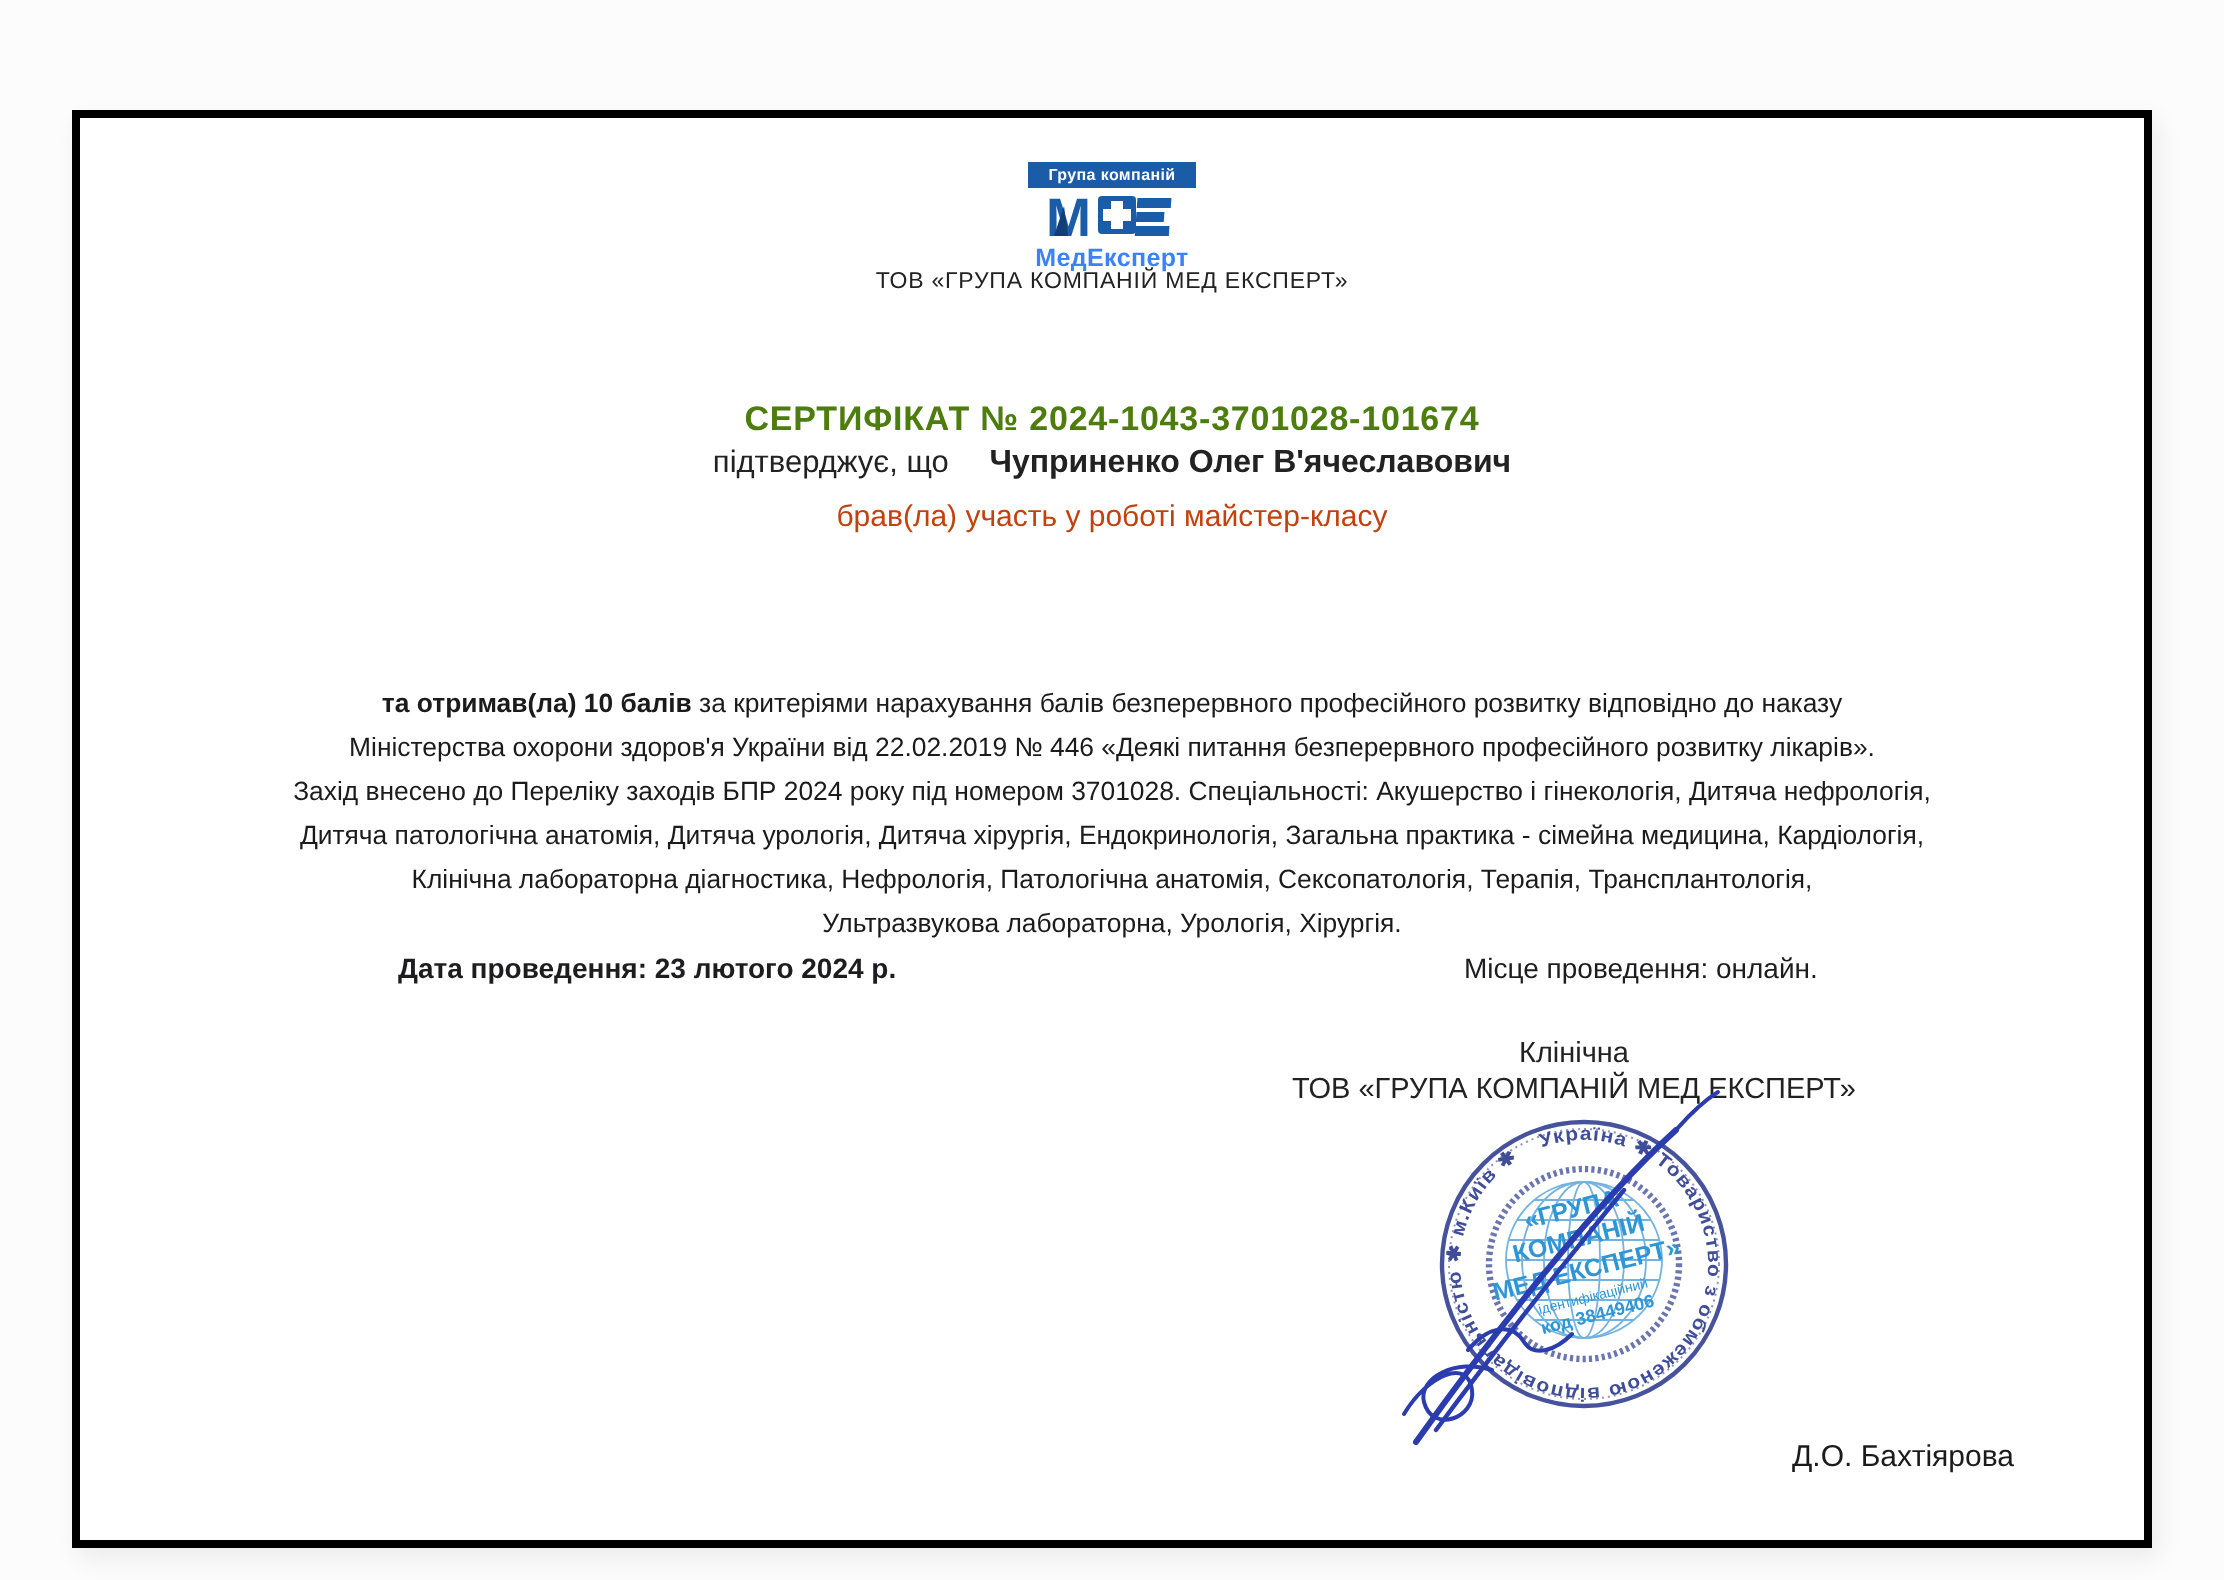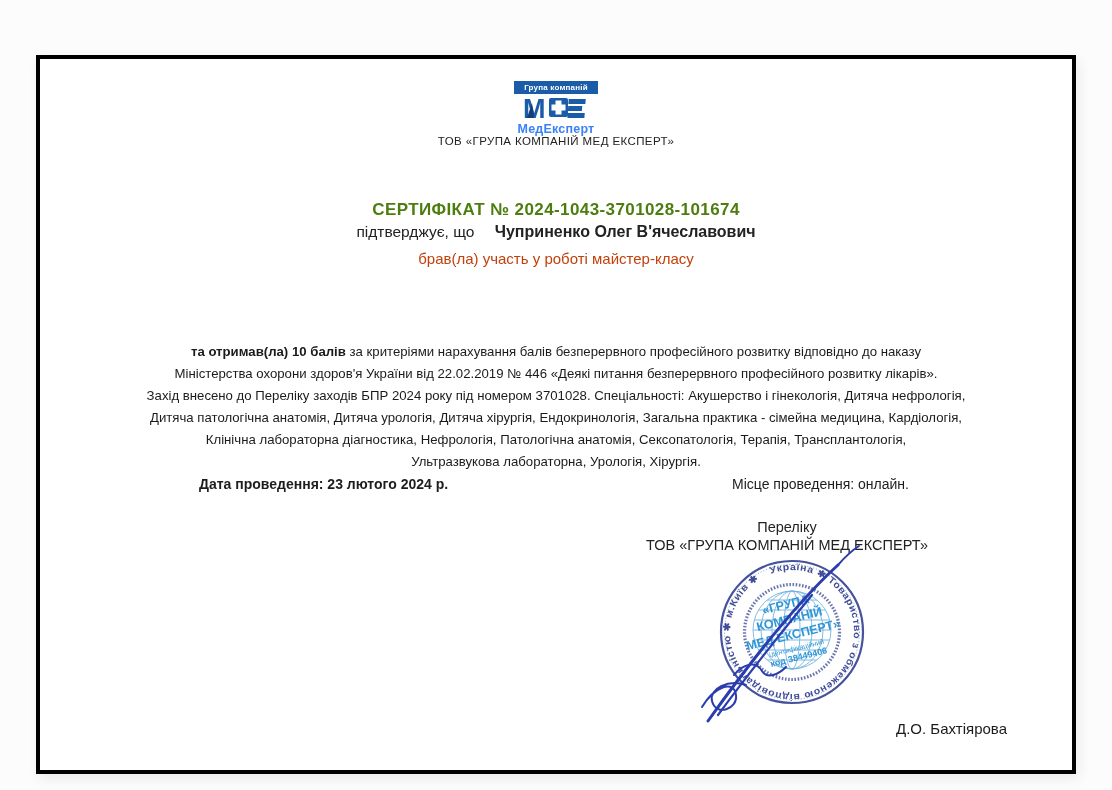--- a/index.html
+++ b/index.html
@@ -90,21 +90,21 @@
     <div class="bline">Захід внесено до Переліку заходів БПР 2024 року під номером 3701028. Спеціальності: Акушерство і гінекологія, Дитяча нефрологія,</div>
     <div class="bline">Дитяча патологічна анатомія, Дитяча урологія, Дитяча хірургія, Ендокринологія, Загальна практика - сімейна медицина, Кардіологія,</div>
     <div class="bline">Клінічна лабораторна діагностика, Нефрологія, Патологічна анатомія, Сексопатологія, Терапія, Трансплантологія,</div>
     <div class="bline">Ультразвукова лабораторна, Урологія, Хірургія.</div>
   </div>
 
   <div class="abs date-item">Дата проведення: 23 лютого 2024 р.</div>
   <div class="abs place-item">Місце проведення: онлайн.</div>
 
   <div class="abs director">
-    <div>Переліку</div>
+    <div>Клінічна</div>
     <div>ТОВ «ГРУПА КОМПАНІЙ МЕД ЕКСПЕРТ»</div>
   </div>
 
   <div class="abs seal-wrap">
     <svg width="230" height="240" viewBox="0 0 230 240">
       <defs>
         <path id="ringPath" d="M 90.8 34.7 A 62 62 0 0 1 133.2 151.3 A 62 62 0 0 1 90.8 34.7"></path>
         <clipPath id="globeClip">
             <circle cx="112" cy="91" r="39"></circle>
           </clipPath>

